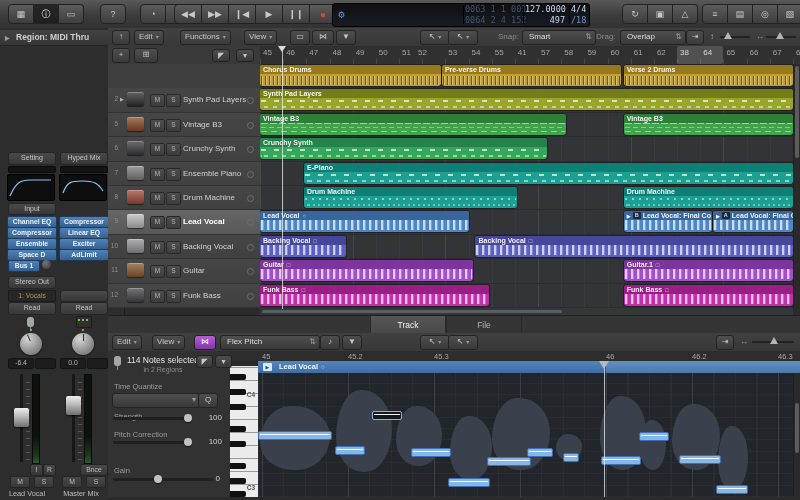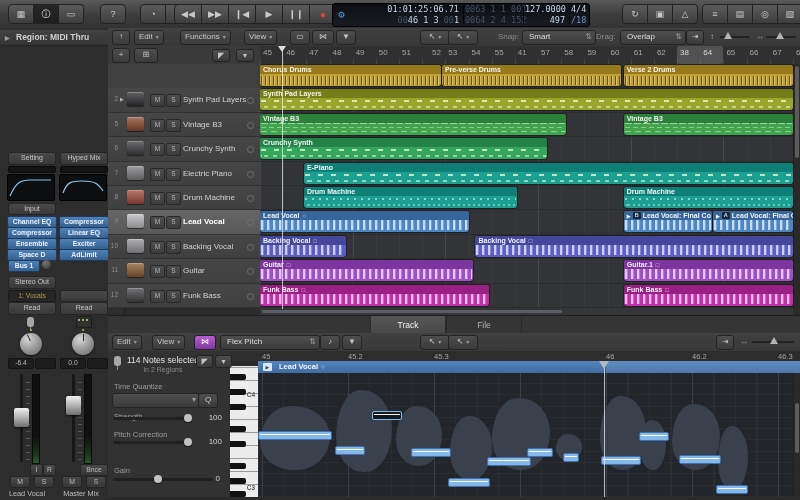--- a/index.html
+++ b/index.html
@@ -244,24 +244,20 @@
           <div class="tb-btn" data-name="pause-button">
             <span class="gl" data-name="pause-icon">❙❙</span>
           </div>
           <div class="tb-btn" data-name="record-button">
             <span class="gl" data-name="record-icon">●</span>
           </div>
         </div>
       </div>
     <div id="lcd" data-name="lcd-display">
       <span id="lcd-gear" data-name="lcd-settings-gear-icon">⚙</span>
-      <div class="lcd-seg" style="left:18px;width:110px" data-name="lcd-time-position">
-        <div class="lcd-row1" data-name="lcd-smpte-time">01:01:25:06.71</div>
-        <div class="lcd-row2" id="lcd-pos" data-name="lcd-bar-position"><span class="seg-dim" data-name="lcd-position-segment">00</span><span data-name="lcd-position-segment">46 1 3 </span><span class="seg-dim" data-name="lcd-position-segment">00</span><span data-name="lcd-position-segment">1</span></div>
-      </div>
       <div class="lcd-sep" style="left:130px"></div>
       <div class="lcd-seg" style="left:132px;width:56px" data-name="lcd-locators">
         <div class="lcd-row1 dim" data-name="lcd-locator-top">0063 1 1 001</div>
         <div class="lcd-row2 dim" data-name="lcd-locator-bottom">0064 2 4 152</div>
       </div>
       <div class="lcd-sep" style="left:190px"></div>
       <div class="lcd-seg" style="left:192px;width:42px" data-name="lcd-tempo">
         <div class="lcd-row1" data-name="lcd-tempo-value">127.0000</div>
         <div class="lcd-row2" data-name="lcd-tempo-alt">497</div>
       </div>
@@ -404,21 +400,21 @@
   </div>
   <div id="ruler" data-name="bar-ruler">
       <div data-name="cycle-range" id="cycle-strip" style="left: 417.06px; width: 46.34px;"></div>
       <span class="rnum" data-name="bar-number" style="left: 3px;">45</span>
       <span class="rnum" data-name="bar-number" style="left: 26.17px;">46</span>
       <span class="rnum" data-name="bar-number" style="left: 49.34px;">47</span>
       <span class="rnum" data-name="bar-number" style="left: 72.51px;">48</span>
       <span class="rnum" data-name="bar-number" style="left: 95.68px;">49</span>
       <span class="rnum" data-name="bar-number" style="left: 118.85px;">50</span>
       <span class="rnum" data-name="bar-number" style="left: 142.02px;">51</span>
-      <span class="rnum" data-name="bar-number" style="left: 172px;">52</span>
+      <span class="rnum" data-name="bar-number" style="left: 158px;">52</span>
       <span class="rnum" data-name="bar-number" style="left: 188.36px;">53</span>
       <span class="rnum" data-name="bar-number" style="left: 211.53px;">54</span>
       <span class="rnum" data-name="bar-number" style="left: 234.7px;">55</span>
       <span class="rnum" data-name="bar-number" style="left: 257.87px;">41</span>
       <span class="rnum" data-name="bar-number" style="left: 281.04px;">57</span>
       <span class="rnum" data-name="bar-number" style="left: 304.21px;">58</span>
       <span class="rnum" data-name="bar-number" style="left: 327.38px;">59</span>
       <span class="rnum" data-name="bar-number" style="left: 350.55px;">60</span>
       <span class="rnum" data-name="bar-number" style="left: 373.72px;">61</span>
       <span class="rnum" data-name="bar-number" style="left: 396.89px;">62</span>
@@ -453,21 +449,21 @@
         <div class="tms" data-name="track-mute-button" style="left: 42px;">M</div>
         <div class="tms" data-name="track-solo-button" style="left: 58px;">S</div>
         <div class="tname" data-name="track-name">Crunchy Synth</div>
         <div class="tfreeze" data-name="freeze-indicator-icon"></div>
       </div>
       <div class="thead" data-name="track-header-electric-piano" style="top: 97.6px; height: 23.4px;">
         <div class="tnum" data-name="track-number">7</div>
         <div class="ticon" data-name="electric-piano-icon" style="background: linear-gradient(rgba(255, 255, 255, 0.25), rgba(0, 0, 0, 0.25)), rgb(125, 125, 128);"></div>
         <div class="tms" data-name="track-mute-button" style="left: 42px;">M</div>
         <div class="tms" data-name="track-solo-button" style="left: 58px;">S</div>
-        <div class="tname" data-name="track-name">Electric Piano</div>
+        <div class="tname" data-name="track-name">Ensemble Piano</div>
         <div class="tfreeze" data-name="freeze-indicator-icon"></div>
       </div>
       <div class="thead" data-name="track-header-drum-machine" style="top: 122px; height: 23.4px;">
         <div class="tnum" data-name="track-number">8</div>
         <div class="ticon" data-name="drum-machine-icon" style="background: linear-gradient(rgba(255, 255, 255, 0.25), rgba(0, 0, 0, 0.25)), rgb(160, 74, 60);"></div>
         <div class="tms" data-name="track-mute-button" style="left: 42px;">M</div>
         <div class="tms" data-name="track-solo-button" style="left: 58px;">S</div>
         <div class="tname" data-name="track-name">Drum Machine</div>
         <div class="tfreeze" data-name="freeze-indicator-icon"></div>
       </div>

